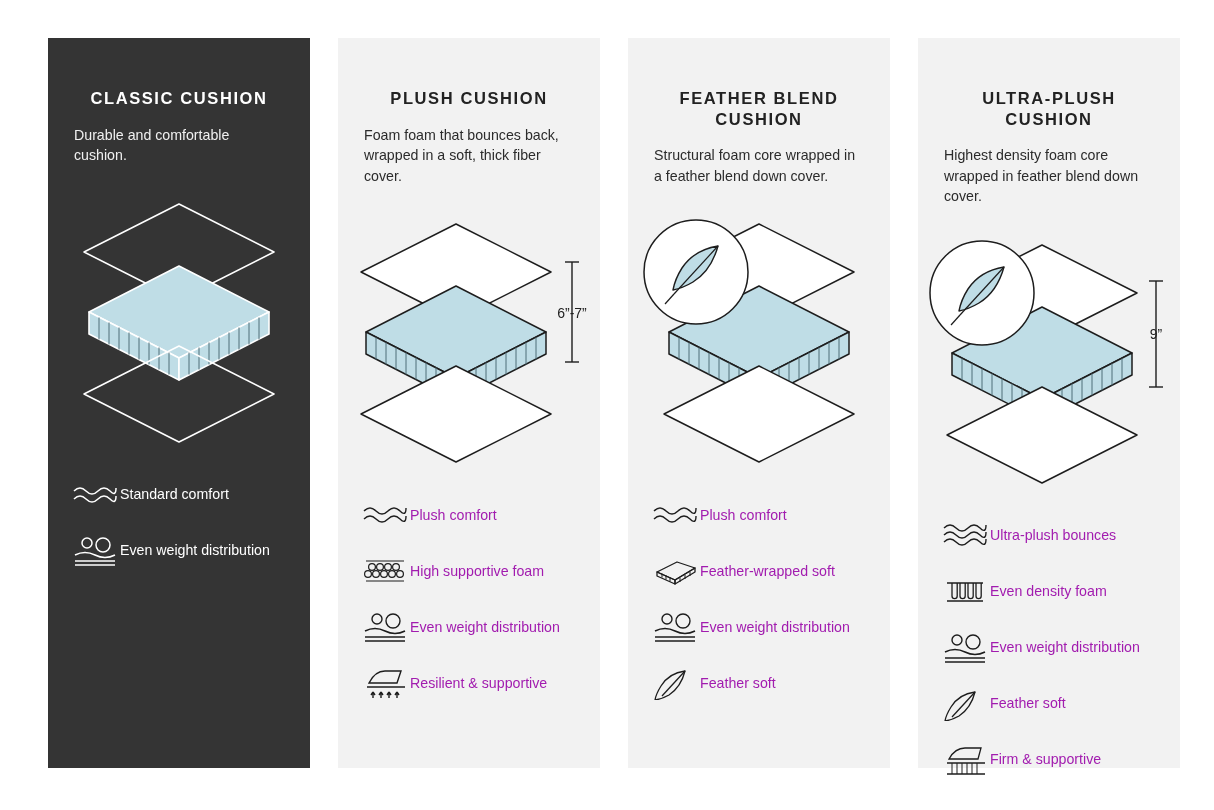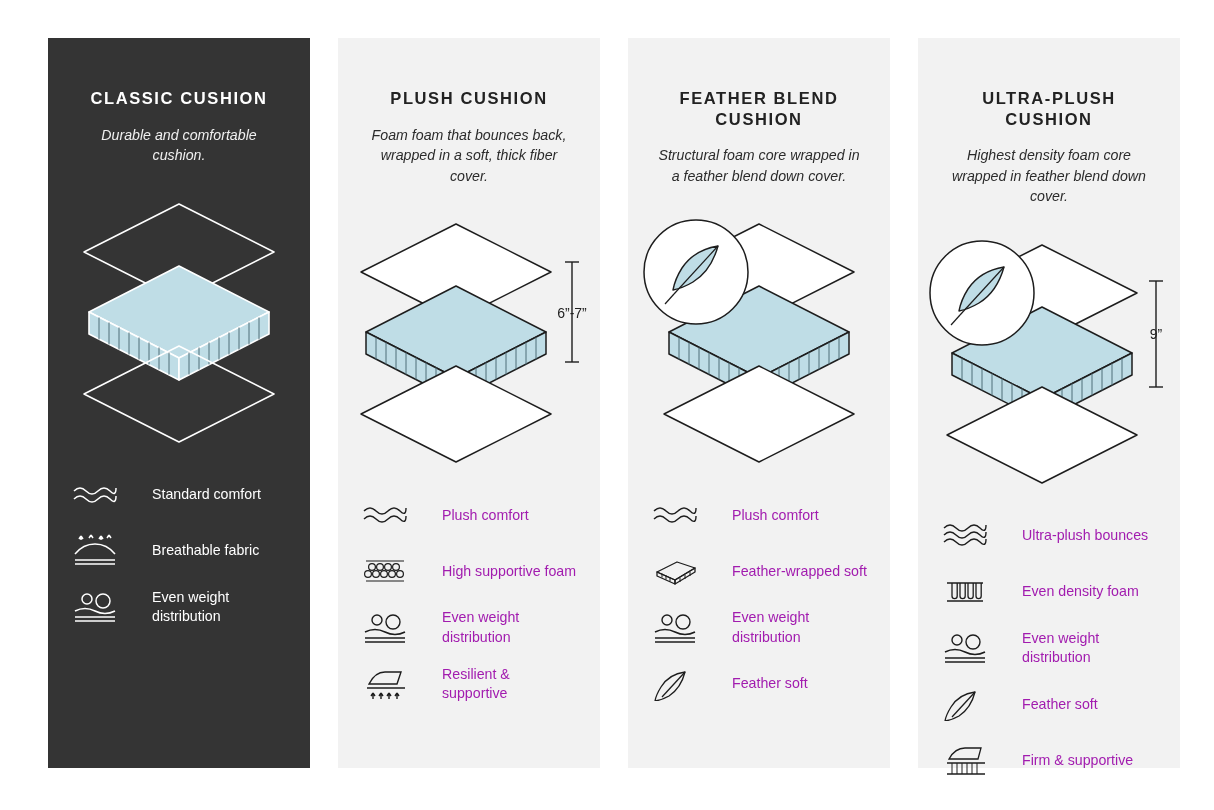--- a/index.html
+++ b/index.html
@@ -43,47 +43,46 @@
     text-align: center;
     font-size: 16.5px;
     font-weight: bold;
     letter-spacing: 1.6px;
     line-height: 1.25;
     margin: 0;
     padding: 50px 18px 0 18px;
     text-transform: uppercase;
   }
   .card-desc {
-    text-align: center;
+    text-align: left;
     font-size: 14.2px;
     line-height: 1.45;
     margin: 0;
     padding: 16px 26px 0 26px;
     color: #2b2b2b;
-    font-style: italic;
   }
   .card.dark .card-desc { color: #f0f0f0; }
 
   .illus {
     position: relative;
     height: 290px;
     margin-top: 8px;
   }
   .illus svg { display: block; margin: 0 auto; }
 
   .features {
     padding: 12px 22px 0 22px;
     display: flex;
     flex-direction: column;
     gap: 18px;
   }
   .feature {
     display: flex;
     align-items: center;
-    gap: 32px;
+    gap: 0;
   }
   .feature .ficon {
     width: 50px;
     min-width: 50px;
     height: 38px;
     display: flex;
     align-items: center;
     justify-content: center;
   }
   .feature .flabel {
@@ -145,34 +144,20 @@
 
       <div class="features">
         <div class="feature">
           <span class="ficon">
             <svg width="48" height="26" viewBox="0 0 48 26" fill="none" stroke="#ffffff" stroke-width="1.5">
               <path d="M3 9 q6 -6 12 0 t12 0 t12 0 t6 -3"></path>
               <path d="M3 17 q6 -6 12 0 t12 0 t12 0 t6 -3"></path>
             </svg>
           </span>
           <span class="flabel">Standard comfort</span>
-        </div>
-        <div class="feature">
-          <span class="ficon">
-            <svg width="48" height="34" viewBox="0 0 48 34" fill="none" stroke="#ffffff" stroke-width="1.5">
-              <path d="M10 6 v-4 M10 2 l-2 3 M10 2 l2 3"></path>
-              <path d="M20 3 v-2 M20 1 l-2 3 M20 1 l2 3"></path>
-              <path d="M30 6 v-4 M30 2 l-2 3 M30 2 l2 3"></path>
-              <path d="M38 3 v-2 M38 1 l-2 3 M38 1 l2 3"></path>
-              <path d="M4 20 q8 -10 20 -10 t20 10"></path>
-              <path d="M4 26 h40"></path>
-              <path d="M4 30 h40"></path>
-            </svg>
-          </span>
-          <span class="flabel">Breathable fabric</span>
         </div>
         <div class="feature">
           <span class="ficon">
             <svg width="48" height="34" viewBox="0 0 48 34" fill="none" stroke="#ffffff" stroke-width="1.5">
               <circle cx="16" cy="9" r="5"></circle>
               <circle cx="32" cy="11" r="7"></circle>
               <path d="M4 21 q10 -5 20 0 t20 0"></path>
               <path d="M4 27 h40"></path>
               <path d="M4 31 h40"></path>
             </svg>

